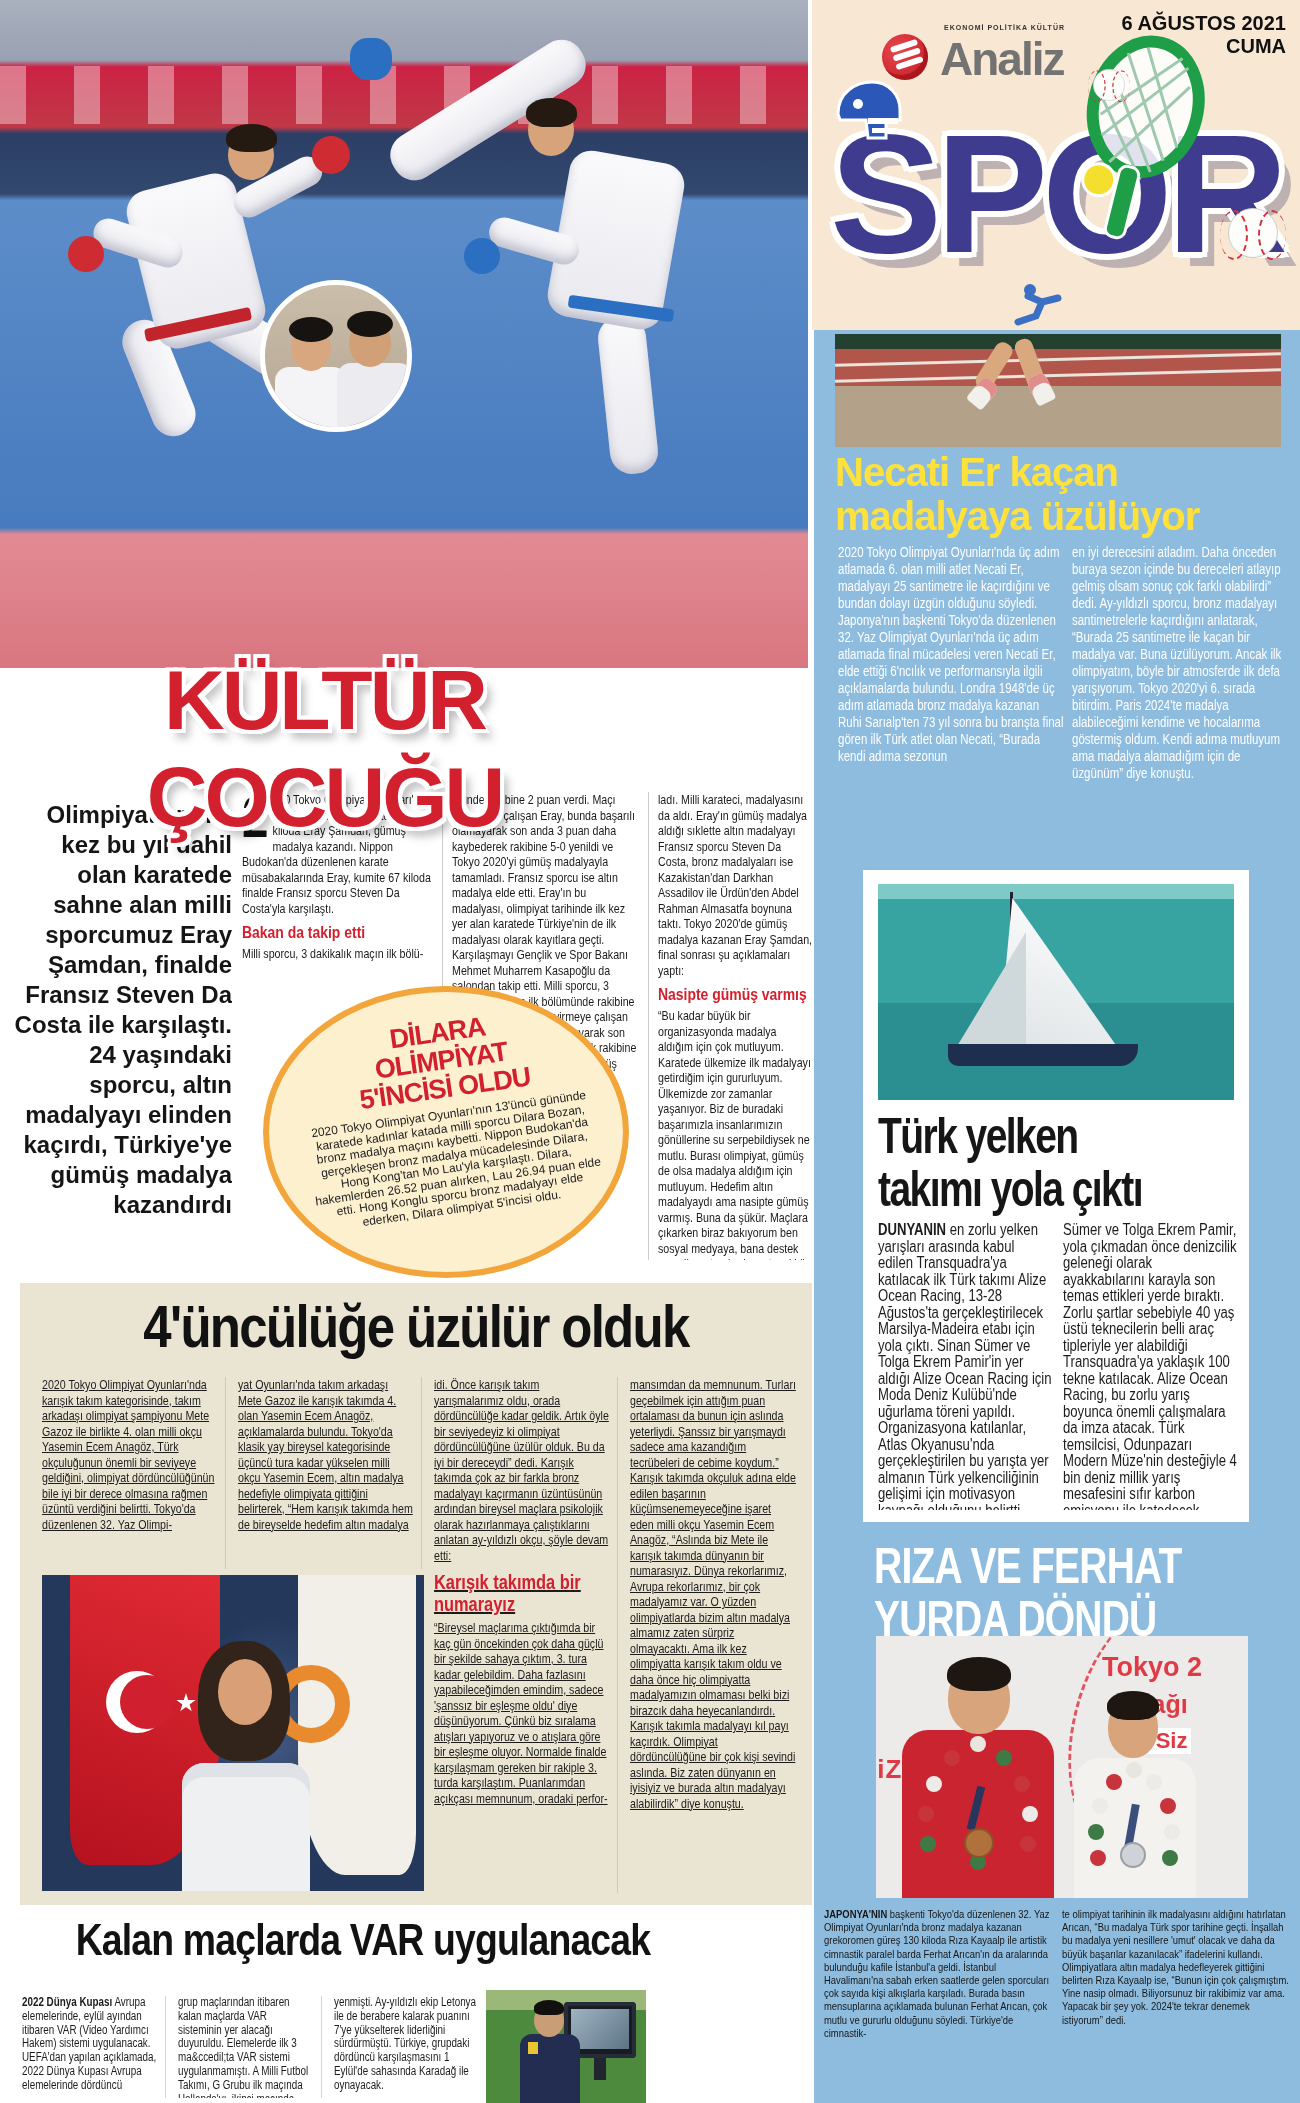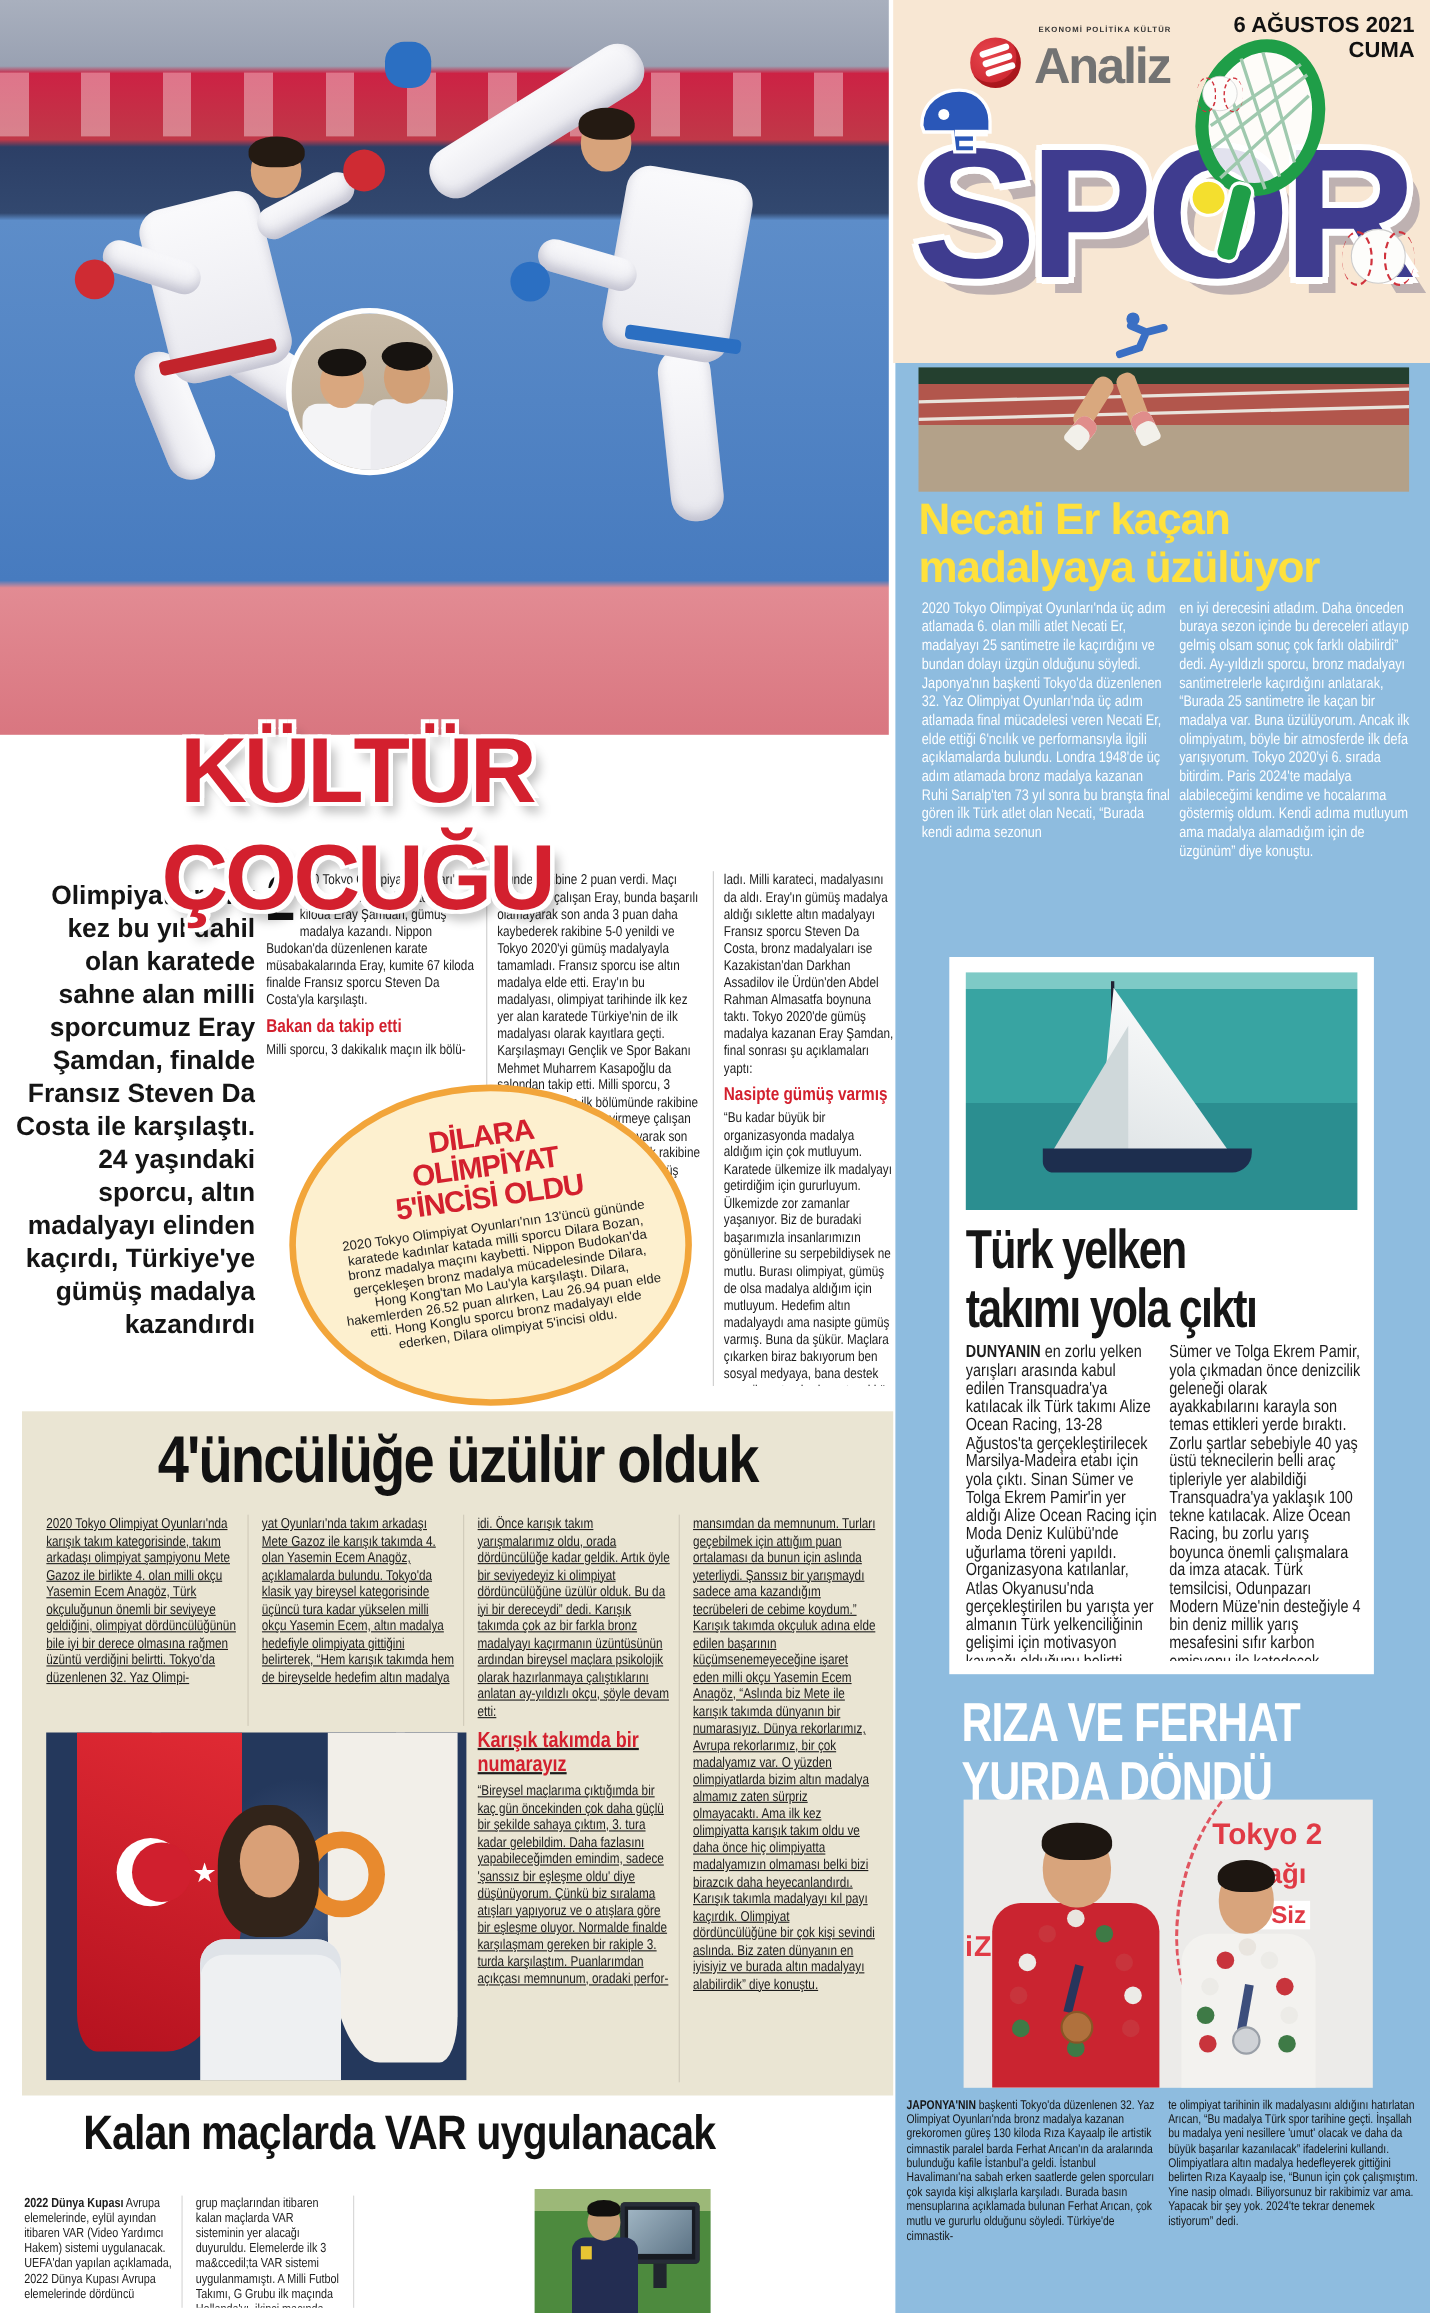--- a/index.html
+++ b/index.html
@@ -388,20 +388,23 @@
     </div>
   </div>
 
   <div class="abs var-hl"><span class="condc" style="display:inline-block;">Kalan maçlarda VAR uygulanacak</span></div>
   <div class="vcol vcol1">
     <div class="cond"><b class="lead">2022 Dünya Kupası</b><span> Avrupa elemelerinde, eylül ayından itibaren VAR (Video Yardımcı Hakem) sistemi uygulanacak. UEFA'dan yapılan açıklamada, 2022 Dünya Kupası Avrupa elemelerinde dördüncü</span></div>
   </div>
   <div class="vcol vcol2">
       <div class="cond">grup maçlarından itibaren kalan maçlarda VAR sisteminin yer alacağı duyuruldu. Elemelerde ilk 3 ma&amp;ccedil;ta VAR sistemi uygulanmamıştı. A Milli Futbol Takımı, G Grubu ilk maçında Hollanda'yı, ikinci maçında Norveç'i</div>
     </div>
+  <div class="vcol vcol3">
+      <div class="cond">yenmişti. Ay-yıldızlı ekip Letonya ile de berabere kalarak puanını 7'ye yükselterek liderliğini sürdürmüştü. Türkiye, grupdaki dördüncü karşılaşmasını 1 Eylül'de sahasında Karadağ ile oynayacak.</div>
+    </div>
 
   <div class="abs refphoto">
     <div class="monitor"></div>
     <div class="ref-body"></div>
     <div class="ref-head"></div>
     <div class="ref-badge"></div>
   </div>
 
 </div>
 

